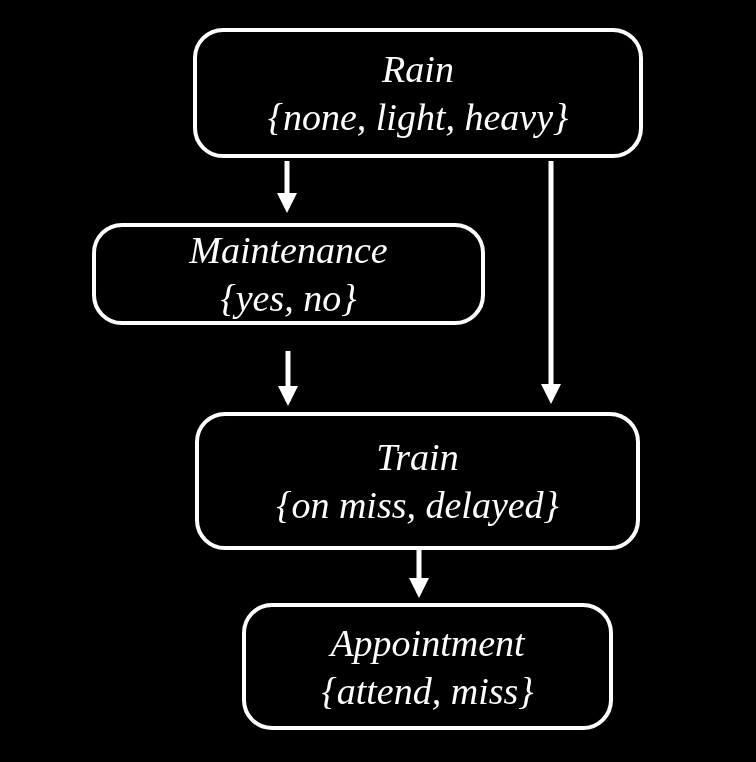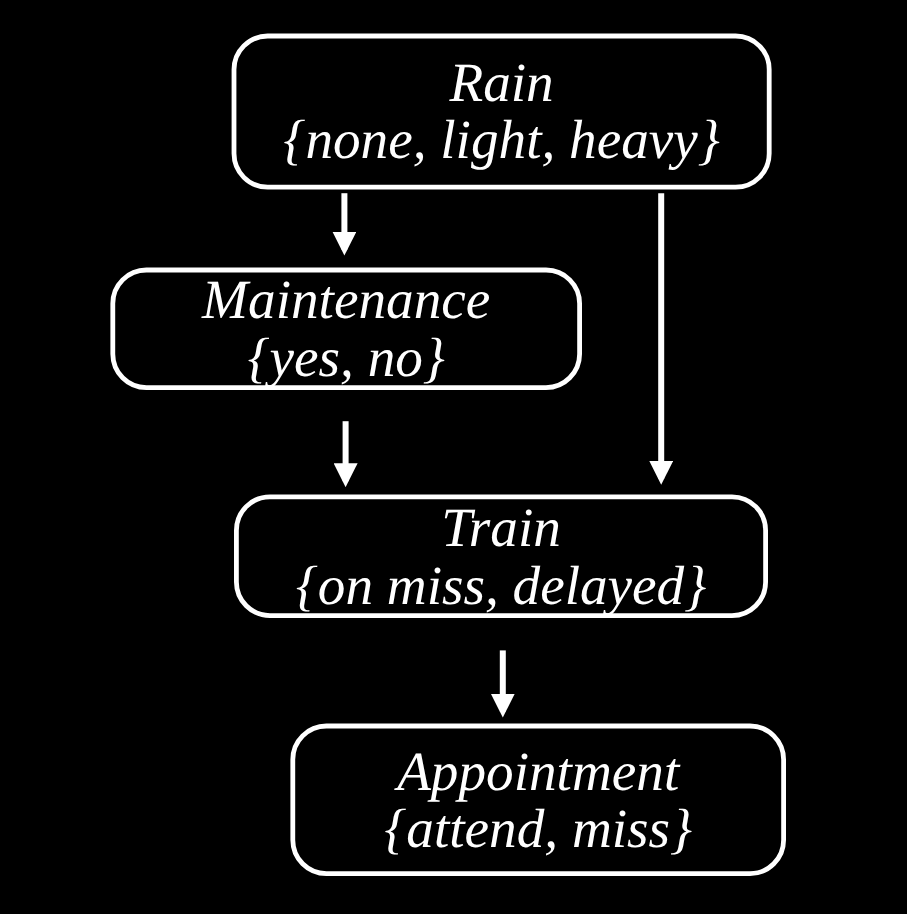--- a/index.html
+++ b/index.html
@@ -28,27 +28,27 @@
     border: 4px solid #ffffff;
     border-radius: 30px;
     background: #000000;
     color: #ffffff;
     display: flex;
     flex-direction: column;
     align-items: center;
     justify-content: center;
     text-align: center;
     font-style: italic;
-    font-size: 46px;
+    font-size: 38px;
     line-height: 48px;
   }
   .node-rain        { left: 193px; top:  28px; width: 450px; height: 130px; }
   .node-maintenance { left:  92px; top: 223px; width: 393px; height: 102px; }
-  .node-train       { left: 195px; top: 412px; width: 445px; height: 103px; align-items: center; }
-  .node-appointment { left: 242px; top: 603px; width: 413px; height: 127px; }
+  .node-train       { left: 195px; top: 412px; width: 445px; height: 138px; align-items: center; }
+  .node-appointment { left: 242px; top: 603px; width: 371px; height: 127px; }
   .edge-line {
     stroke: #ffffff;
     stroke-width: 5;
     fill: none;
   }
 </style>
 </head>
 <body>
 
 <div class="canvas">

